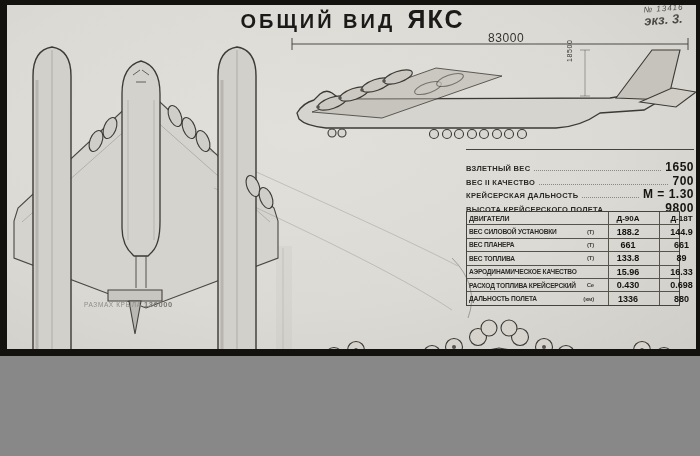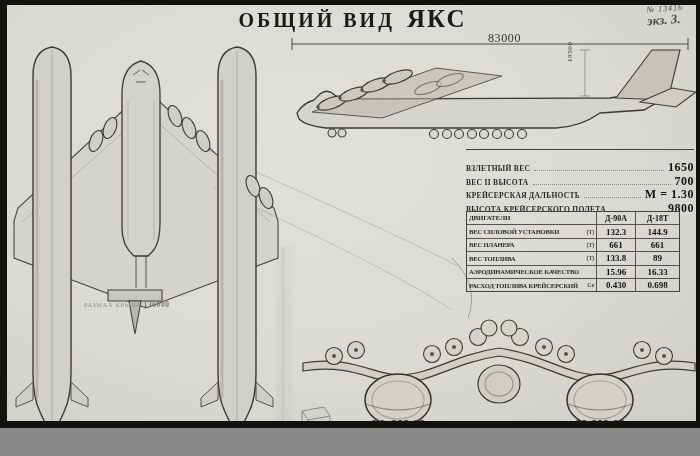--- a/index.html
+++ b/index.html
@@ -1,19 +1,19 @@
 <!DOCTYPE html>
 <html><head>
 <meta charset="utf-8">
 <style>
   html,body{margin:0;padding:0;background:#888;}
   #page{
-    position:relative;width:700px;height:428px;overflow:hidden;
+    position:relative;width:700px;height:356px;overflow:hidden;
     background:radial-gradient(ellipse at 42% 38%, #e2e0db 0%, #dcdad5 55%, #cfcdc7 100%);
-    font-family:Liberation Serif, serif;color:#1b1a18;
+    font-family:Liberation Sans, sans-serif;color:#1b1a18;
   }
   .frame{position:absolute;inset:0;border-top:5px solid #13120f;border-right:4px solid #13120f;
     border-bottom:7px solid #13120f;border-left:7px solid #13120f;pointer-events:none;z-index:50;}
   svg{position:absolute;left:0;top:0;}
 
   .title{position:absolute;left:180px;top:5px;width:345px;text-align:center;white-space:nowrap;z-index:10;}
   .title .t-prefix{font-size:20px;font-weight:700;letter-spacing:3px;}
   .title .t-desig{font-size:25px;font-weight:900;letter-spacing:2px;margin-left:8px;}
 
   .stamp{position:absolute;right:16px;top:5px;transform:rotate(-4deg);color:#33322e;opacity:.85;
@@ -29,21 +29,21 @@
   .dim-track{left:552px;top:430px;background:#d9d7d1;padding:0 3px;}
 
   .specs{position:absolute;left:466px;top:149px;width:228px;border-top:1.2px solid #45433e;
     padding-top:10px;z-index:10;}
   .spec-row{display:flex;align-items:baseline;height:13.5px;}
   .spec-label{font-size:7.5px;font-weight:700;letter-spacing:.3px;white-space:nowrap;color:#2a2925;}
   .spec-leader{flex:1;border-bottom:1px dotted #8a8880;margin:0 4px 3px 4px;min-width:8px;}
   .spec-value{font-size:12px;font-weight:900;letter-spacing:.5px;color:#161511;}
 
   .etable{position:absolute;left:466px;top:211px;width:212px;border:1.4px solid #45433e;z-index:10;}
-  .et-row{display:grid;grid-template-columns:129px 39px 44px;height:12.4px;}
+  .et-row{display:grid;grid-template-columns:129px 39px 44px;height:12.4px;gap:12px;}
   .et-row + .et-row{border-top:1px solid #55534c;}
   .et-cell{display:flex;align-items:center;padding:0 2px;overflow:hidden;white-space:nowrap;}
   .et-cell + .et-cell{border-left:1px solid #55534c;}
   .et-label{font-size:6.6px;font-weight:700;letter-spacing:-.2px;color:#2e2d29;justify-content:space-between;}
   .et-unit{font-size:6px;color:#4a4842;margin-left:2px;}
   .et-val{font-size:9px;font-weight:900;justify-content:center;color:#14130f;}
   .et-head .et-val{font-size:8px;}
   .et-head .et-label{font-size:7px;}
 </style>
 </head>
@@ -205,21 +205,21 @@
   </div>
   <div class="dim dim-track">40000</div>
 
   <div class="specs">
     <div class="spec-row">
       <span class="spec-label">ВЗЛЕТНЫЙ ВЕС</span>
       <span class="spec-leader"></span>
       <span class="spec-value">1650</span>
     </div>
     <div class="spec-row">
-      <span class="spec-label">ВЕС II ВЫСОТА</span>
+      <span class="spec-label">ВЕС II КАЧЕСТВО</span>
       <span class="spec-leader"></span>
       <span class="spec-value">700</span>
     </div>
     <div class="spec-row">
       <span class="spec-label">КРЕЙСЕРСКАЯ ДАЛЬНОСТЬ</span>
       <span class="spec-leader"></span>
       <span class="spec-value">М = 1.30</span>
     </div>
     <div class="spec-row">
       <span class="spec-label">ВЫСОТА КРЕЙСЕРСКОГО ПОЛЕТА</span>
@@ -232,21 +232,21 @@
     <div class="et-row et-head">
       <div class="et-cell et-label">ДВИГАТЕЛИ</div>
       <div class="et-cell et-val">Д-90А</div>
       <div class="et-cell et-val">Д-18Т</div>
     </div>
     <div class="et-row">
       <div class="et-cell et-label">
           <span>ВЕС СИЛОВОЙ УСТАНОВКИ</span>
           <span class="et-unit">(Т)</span>
         </div>
-      <div class="et-cell et-val">132.3</div>
+      <div class="et-cell et-val">188.2</div>
       <div class="et-cell et-val">144.9</div>
     </div>
     <div class="et-row">
       <div class="et-cell et-label">
           <span>ВЕС ПЛАНЕРА</span>
           <span class="et-unit">(Т)</span>
         </div>
       <div class="et-cell et-val">661</div>
       <div class="et-cell et-val">661</div>
     </div>
@@ -267,16 +267,24 @@
       <div class="et-cell et-val">16.33</div>
     </div>
     <div class="et-row">
       <div class="et-cell et-label">
           <span>РАСХОД ТОПЛИВА КРЕЙСЕРСКИЙ</span>
           <span class="et-unit">Се</span>
         </div>
       <div class="et-cell et-val">0.430</div>
       <div class="et-cell et-val">0.698</div>
     </div>
+    <div class="et-row">
+      <div class="et-cell et-label">
+          <span>ДАЛЬНОСТЬ ПОЛЕТА</span>
+          <span class="et-unit">(км)</span>
+        </div>
+      <div class="et-cell et-val">1336</div>
+      <div class="et-cell et-val">880</div>
+    </div>
   </div>
 
   <div class="frame"></div>
 </div>
 
 </body></html>

